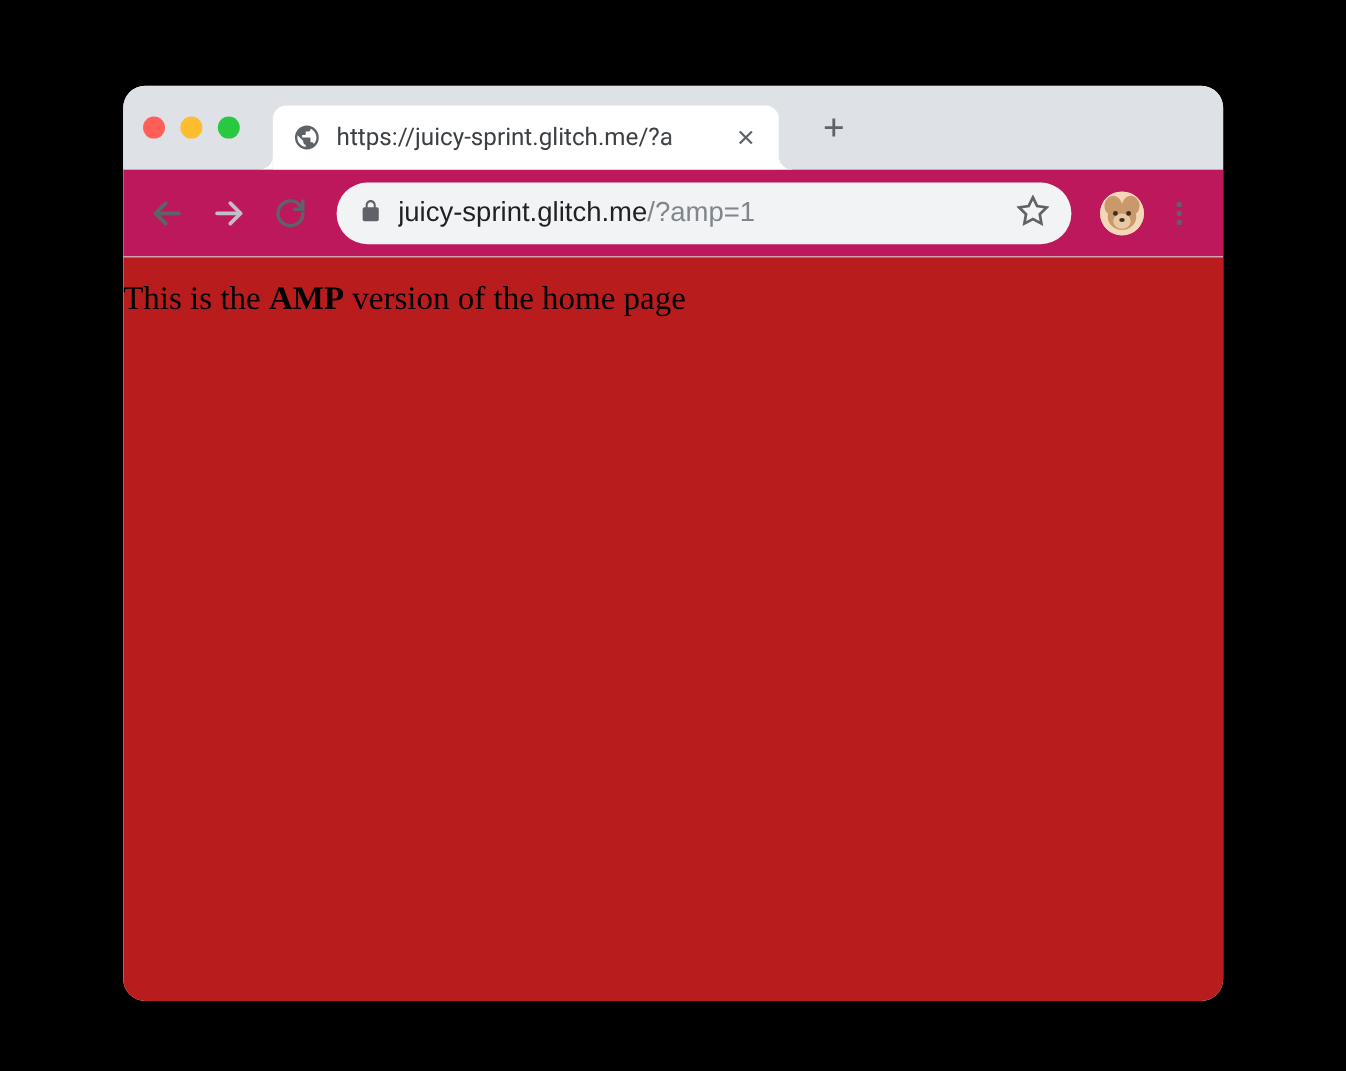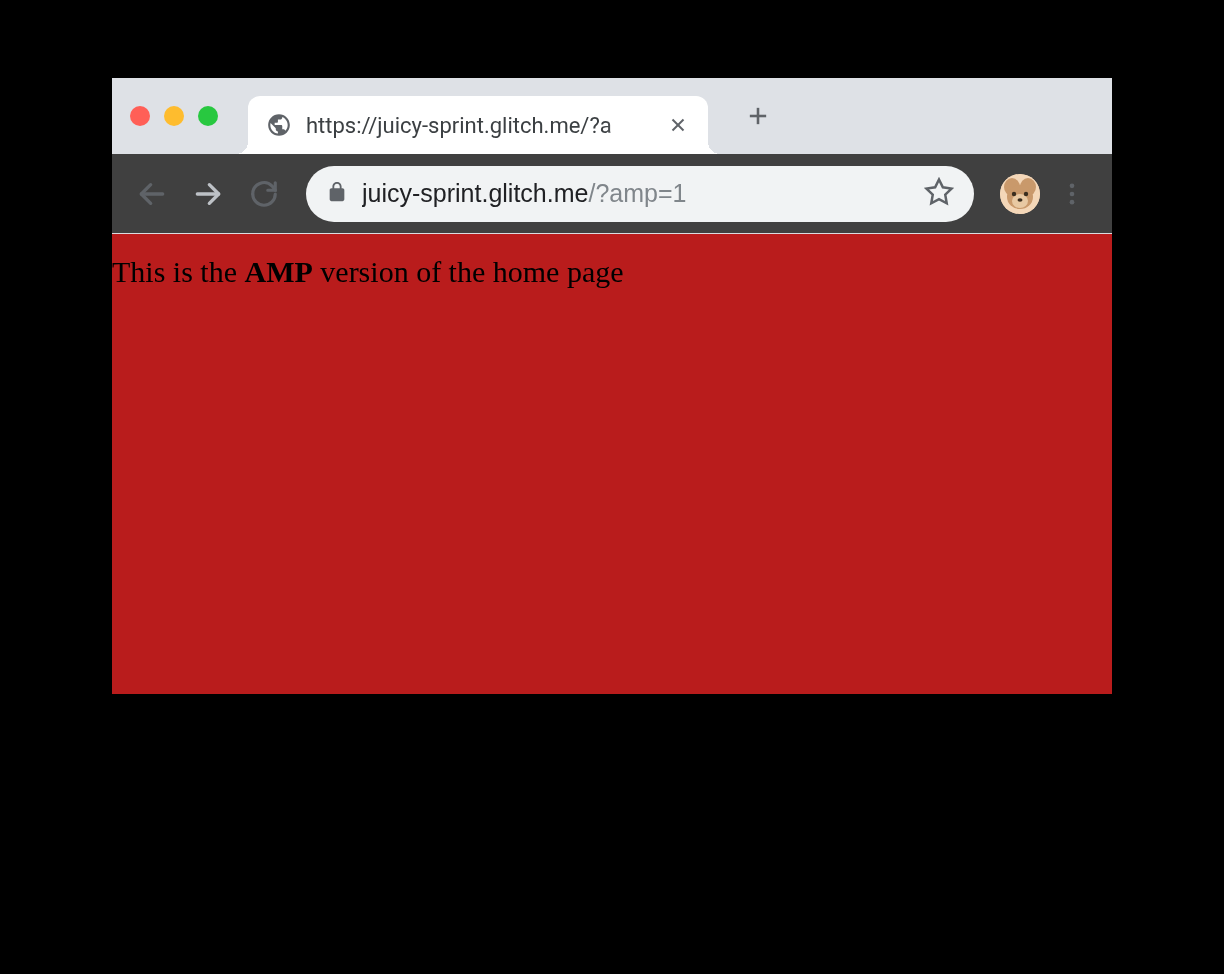--- a/index.html
+++ b/index.html
@@ -12,23 +12,23 @@
       width: 1224px;
       height: 974px;
       font-family: -apple-system, BlinkMacSystemFont, "Segoe UI", Roboto, sans-serif;
       display: flex;
       align-items: flex-start;
       justify-content: center;
       padding-top: 78px;
     }
     .browser-window {
       width: 1000px;
-      height: 616px;
+      height: 832px;
       background: #fff;
-      border-radius: 0;
+      border-radius: 20px;
       overflow: hidden;
       box-shadow: 0 20px 60px rgba(0,0,0,0.5);
       display: flex;
       flex-direction: column;
     }
     .tab-bar {
       height: 76px;
       background: #dee1e6;
       display: flex;
       align-items: center;
@@ -128,21 +128,21 @@
       display: flex;
       align-items: center;
       justify-content: center;
       margin-left: 28px;
       color: #5f6368;
       cursor: pointer;
       border-radius: 50%;
     }
     .toolbar {
       height: 80px;
-      background: #404040;
+      background: #be185d;
       border-bottom: 1px solid #dadce0;
       display: flex;
       align-items: center;
       padding: 0 16px;
       gap: 8px;
     }
     .nav-btn {
       width: 48px;
       height: 48px;
       display: flex;

